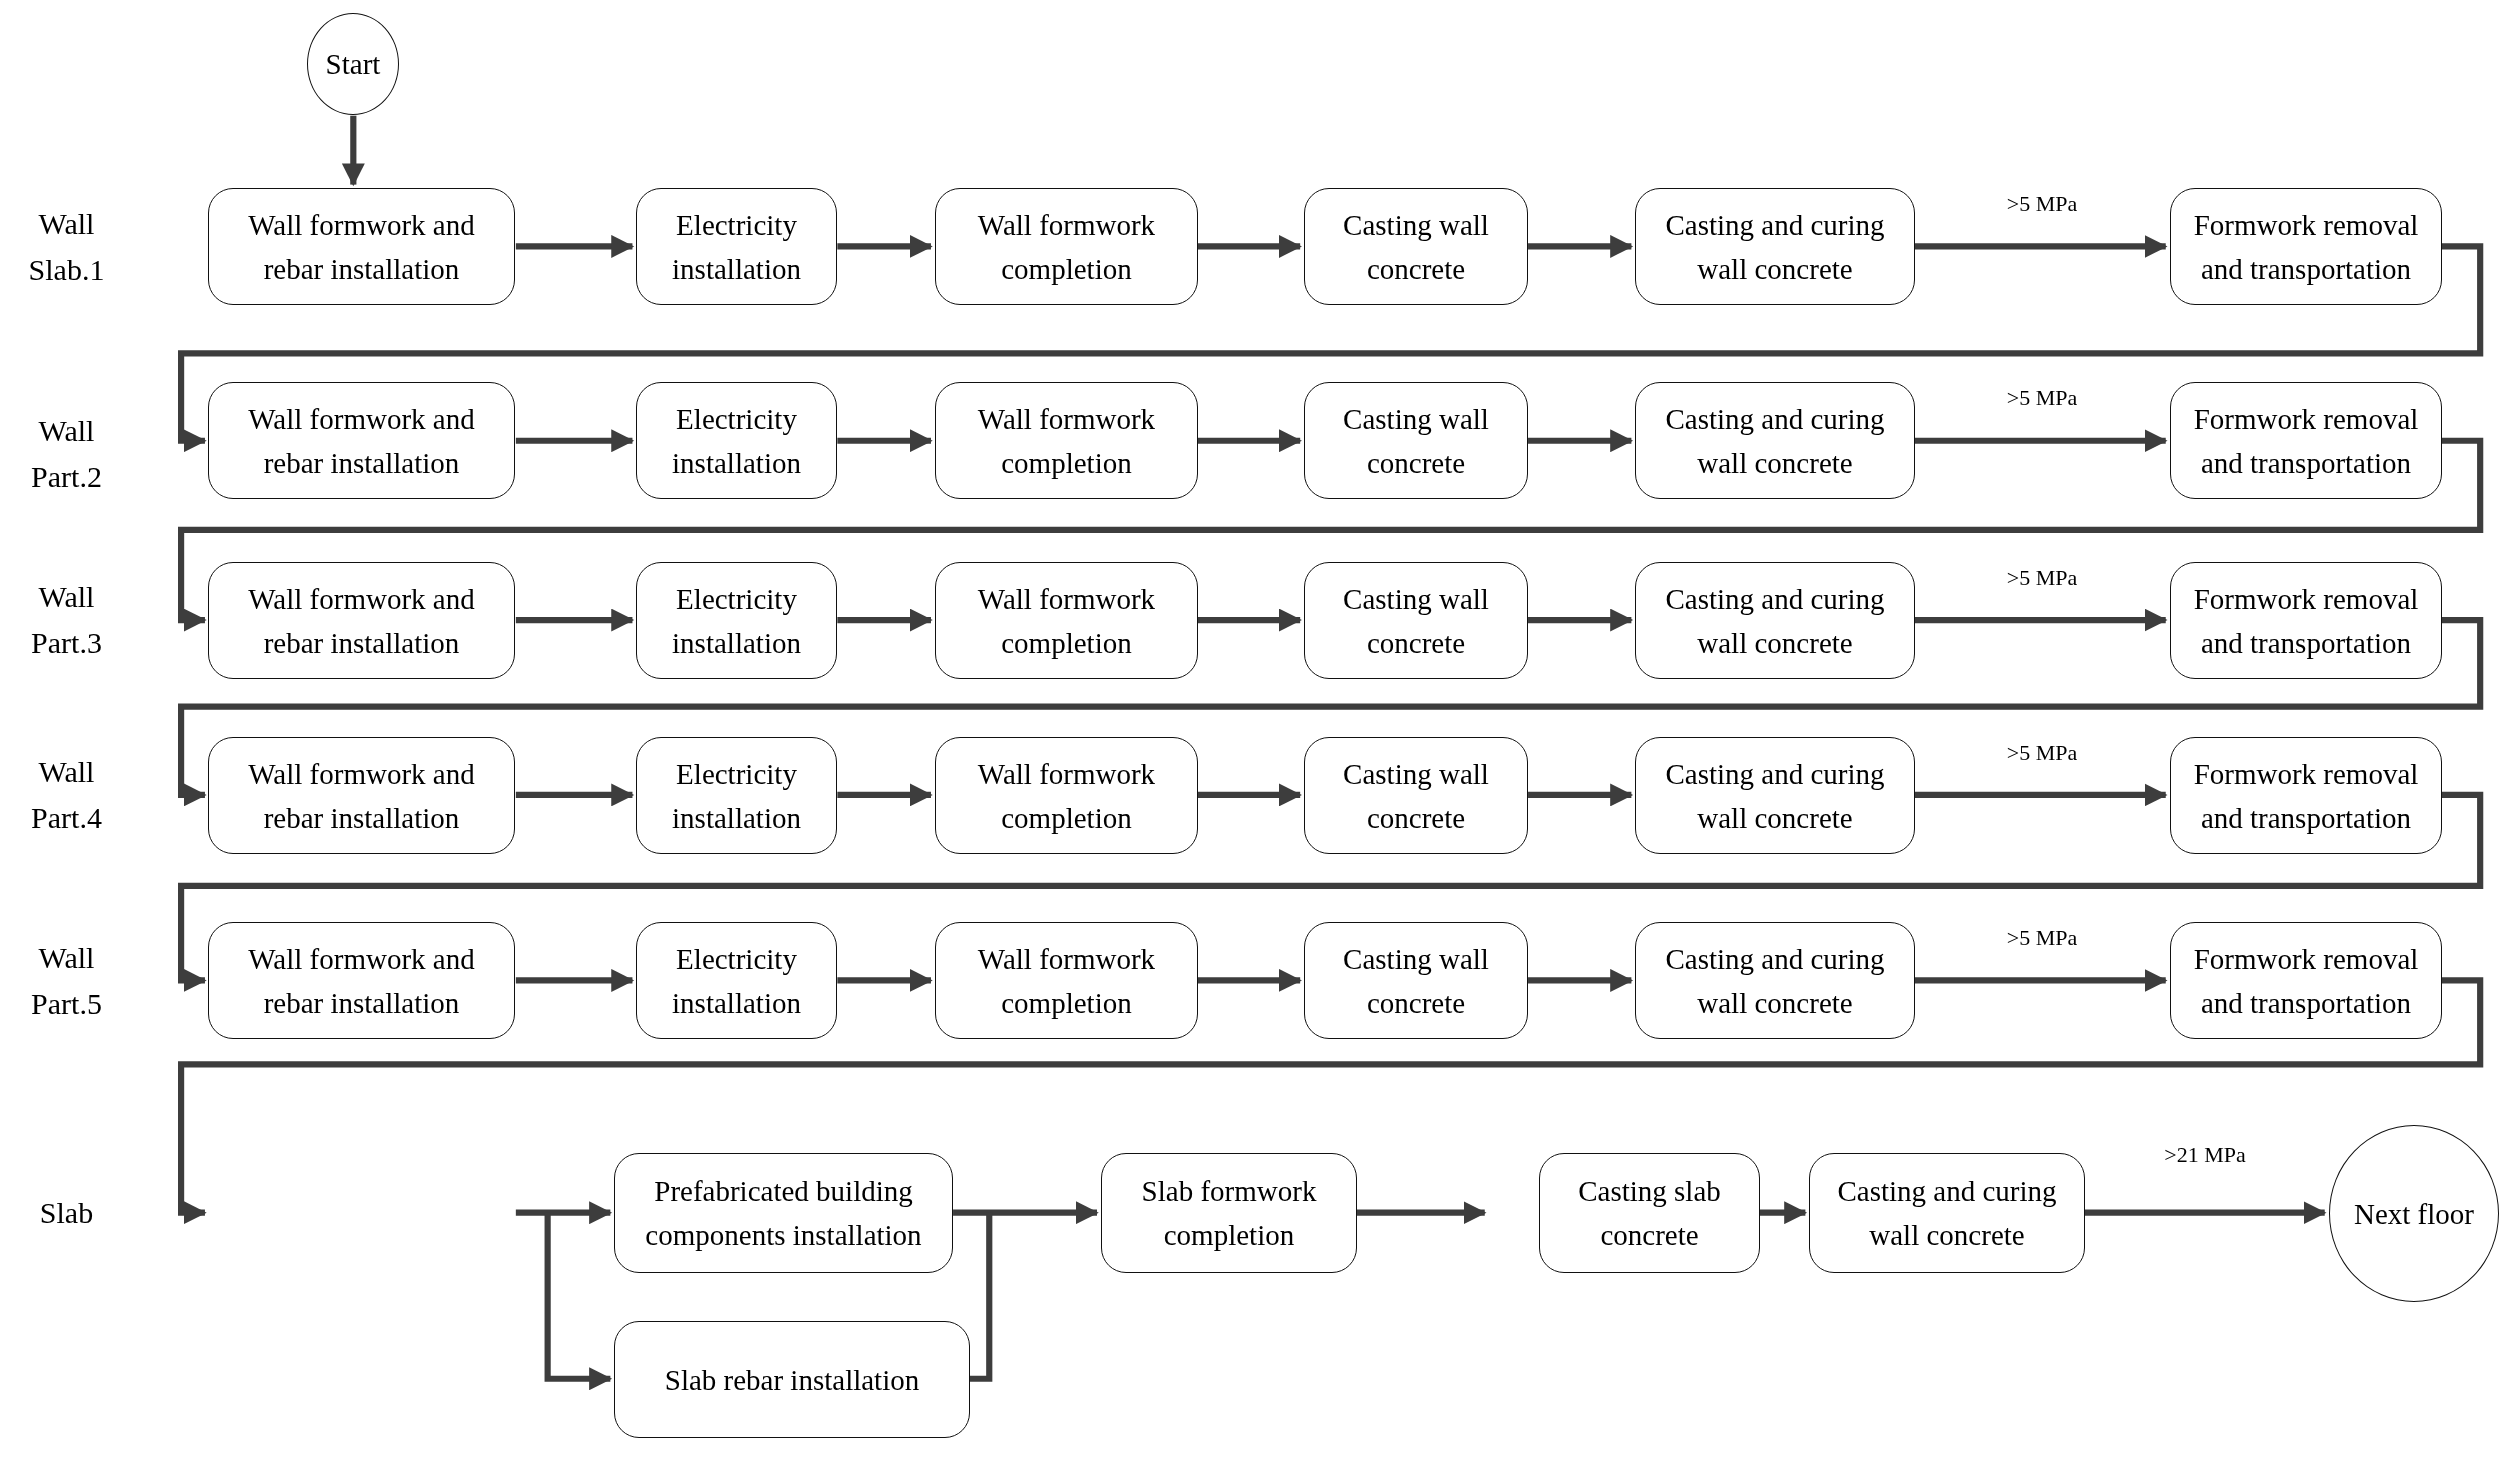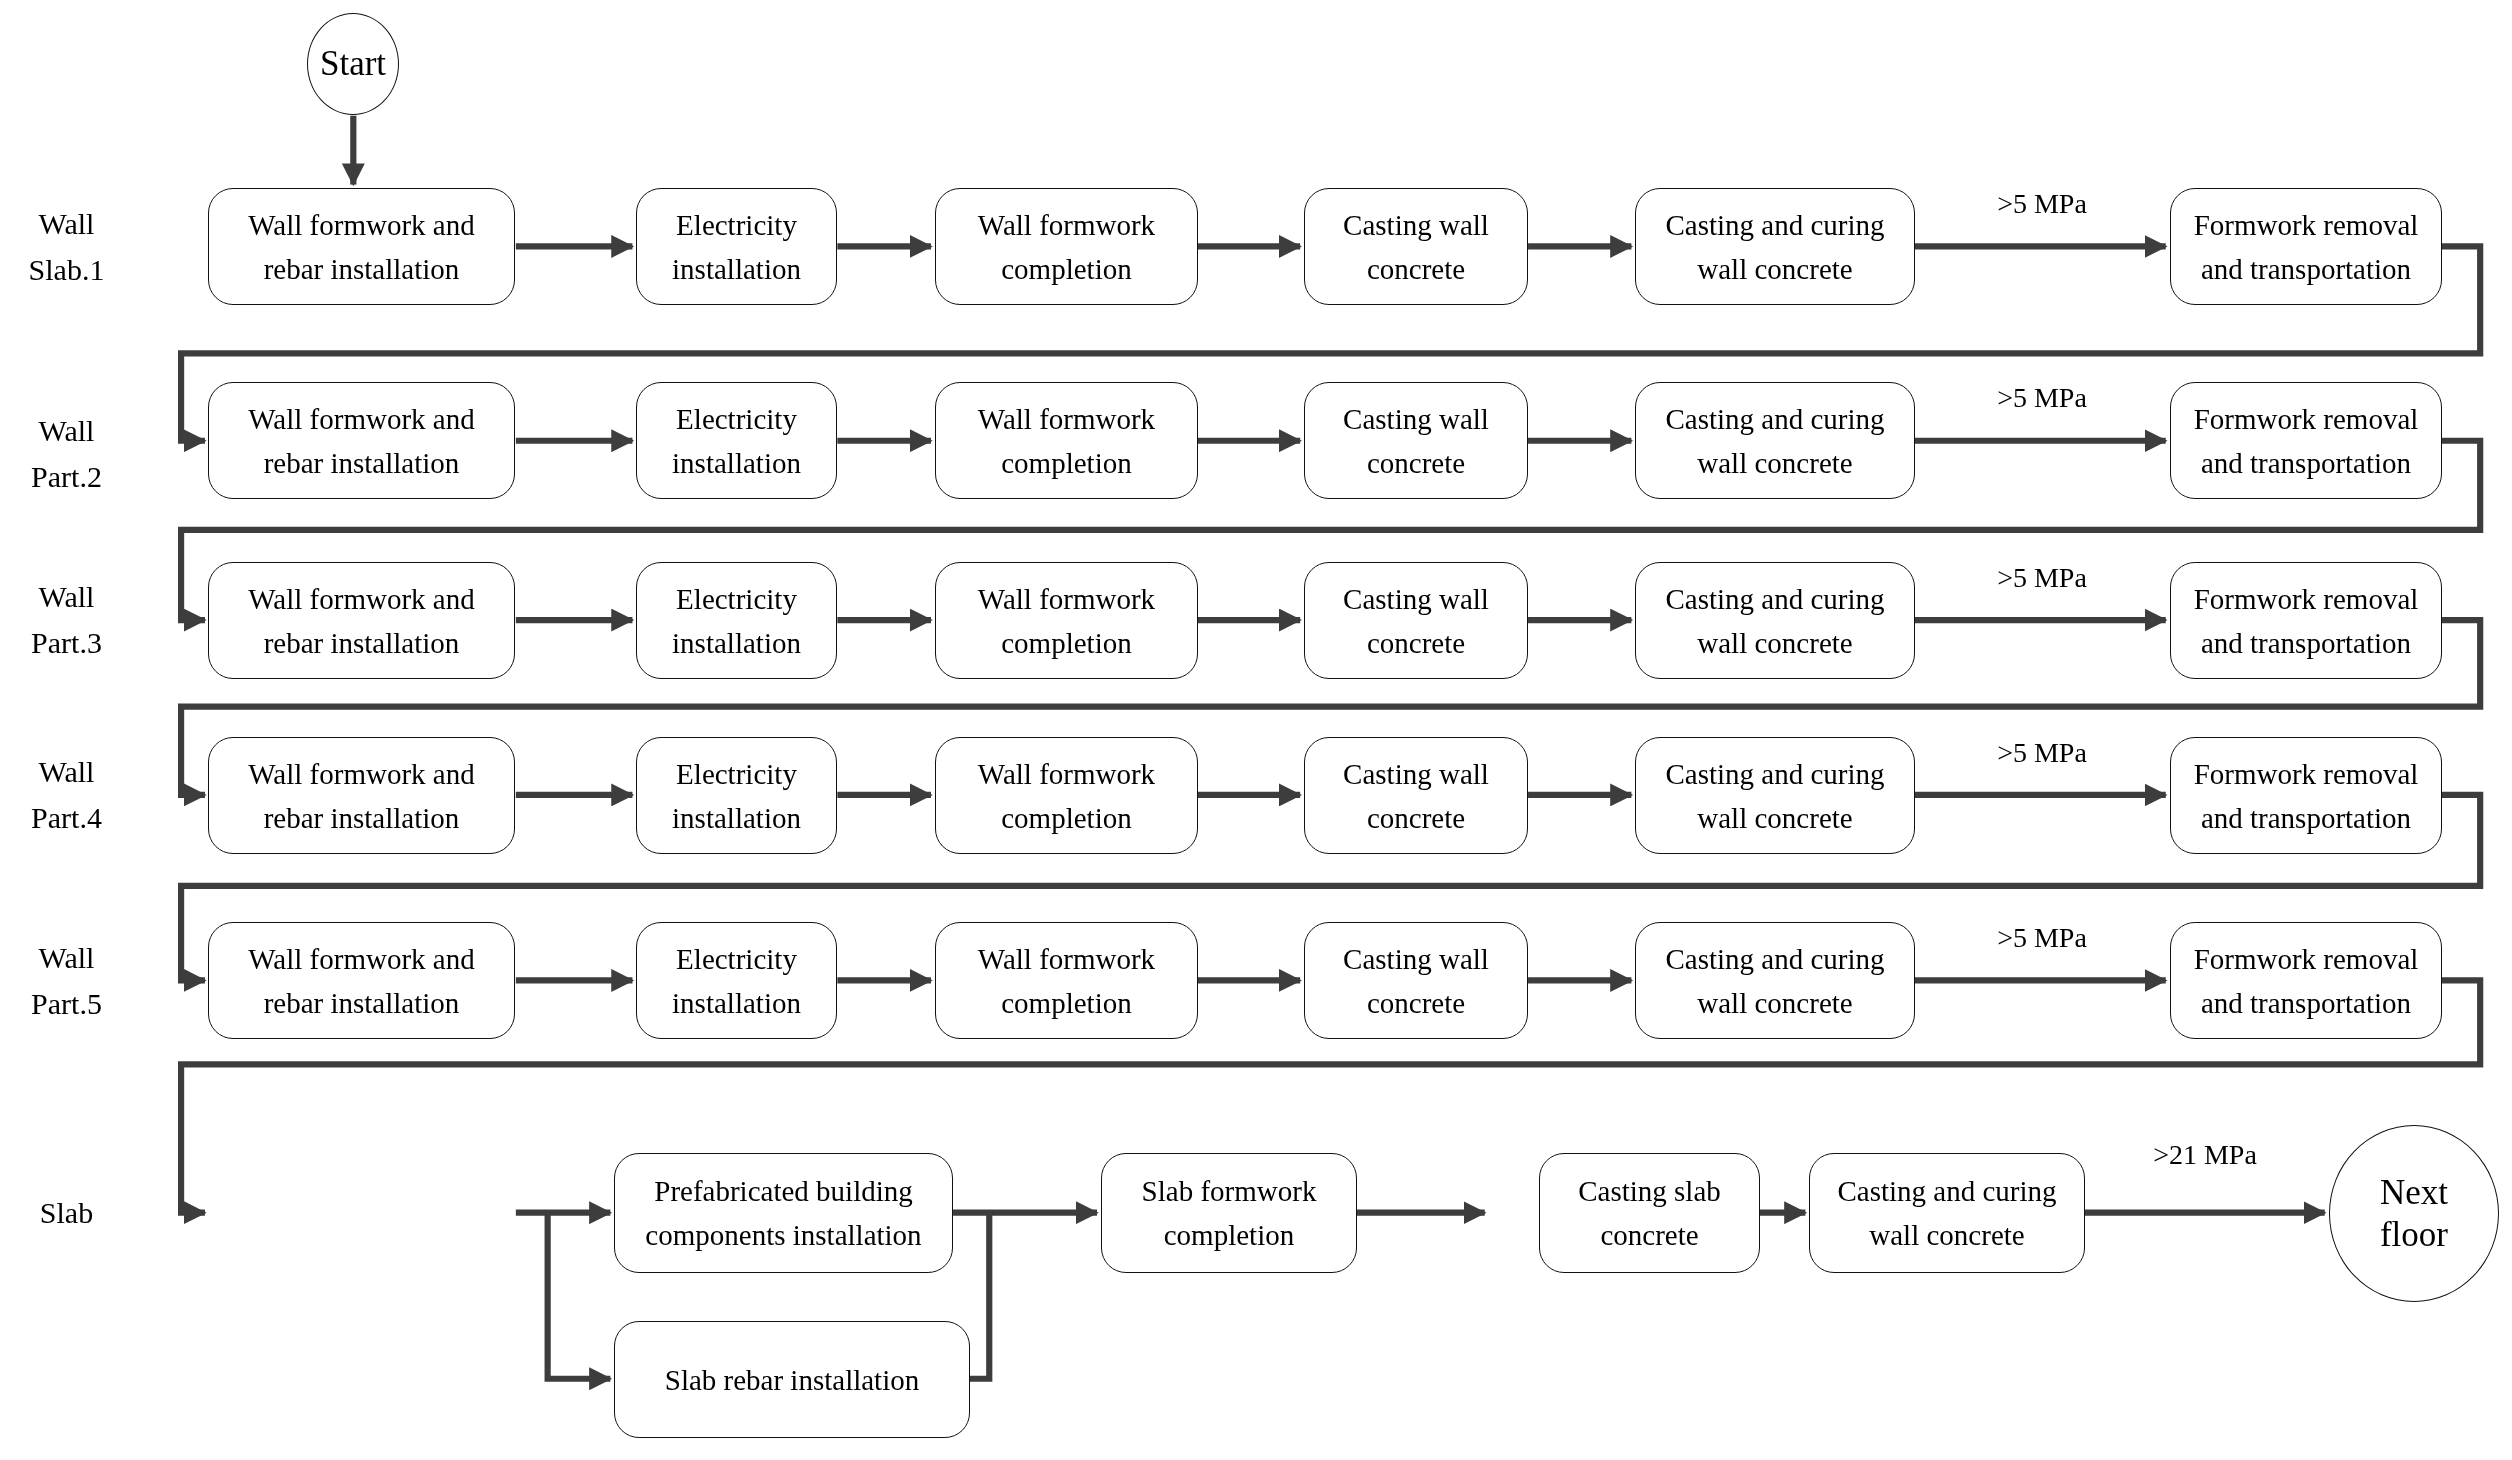--- a/index.html
+++ b/index.html
@@ -25,34 +25,34 @@
     padding:0 7px;
   }
   .terminal{
     position:absolute;z-index:2;
     box-sizing:border-box;
     border:1.8px solid var(--border,#111);
     border-radius:50%;
     background:#fff;
     display:flex;align-items:center;justify-content:center;
     text-align:center;
-    font-size:35px;line-height:42px;
+    font-size:29px;line-height:42px;
     padding:0 12.4px;
   }
   .row-label{
     position:absolute;z-index:2;
     width:133px;left:0;
     text-align:center;
     font-size:30px;line-height:46px;
   }
   .mpa-label{
     position:absolute;z-index:2;
     transform:translateX(-50%);
     white-space:nowrap;
-    font-size:28px;line-height:44px;
+    font-size:22px;line-height:44px;
     text-align:center;
   }
 </style>
 </head>
 <body>
 
 <div id="stage">
   <svg id="connectors" width="2512" height="1460" viewBox="0 0 2844 1653">
     <defs>
       <marker id="arw" markerUnits="userSpaceOnUse" markerWidth="30" markerHeight="26" refX="24" refY="13" orient="auto">

